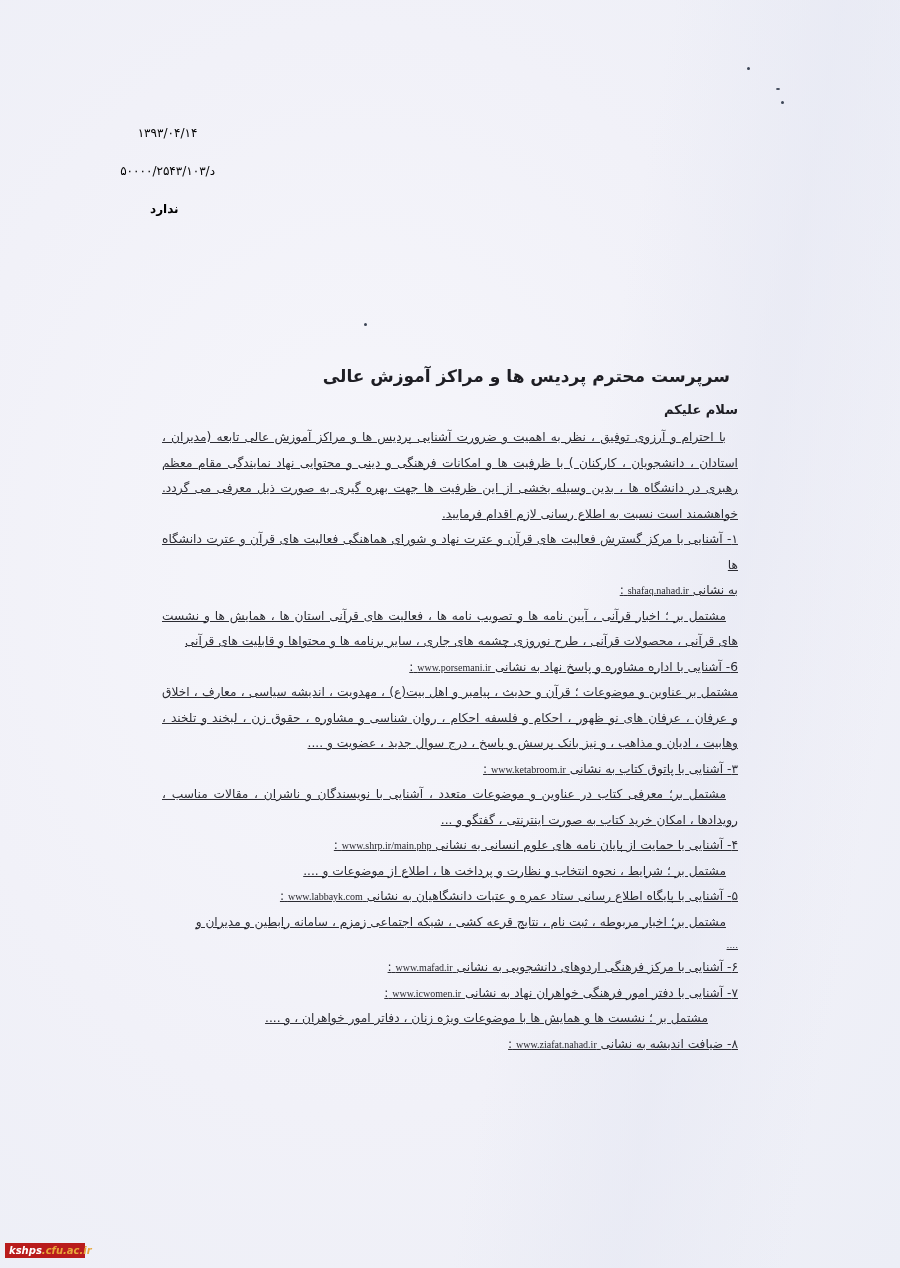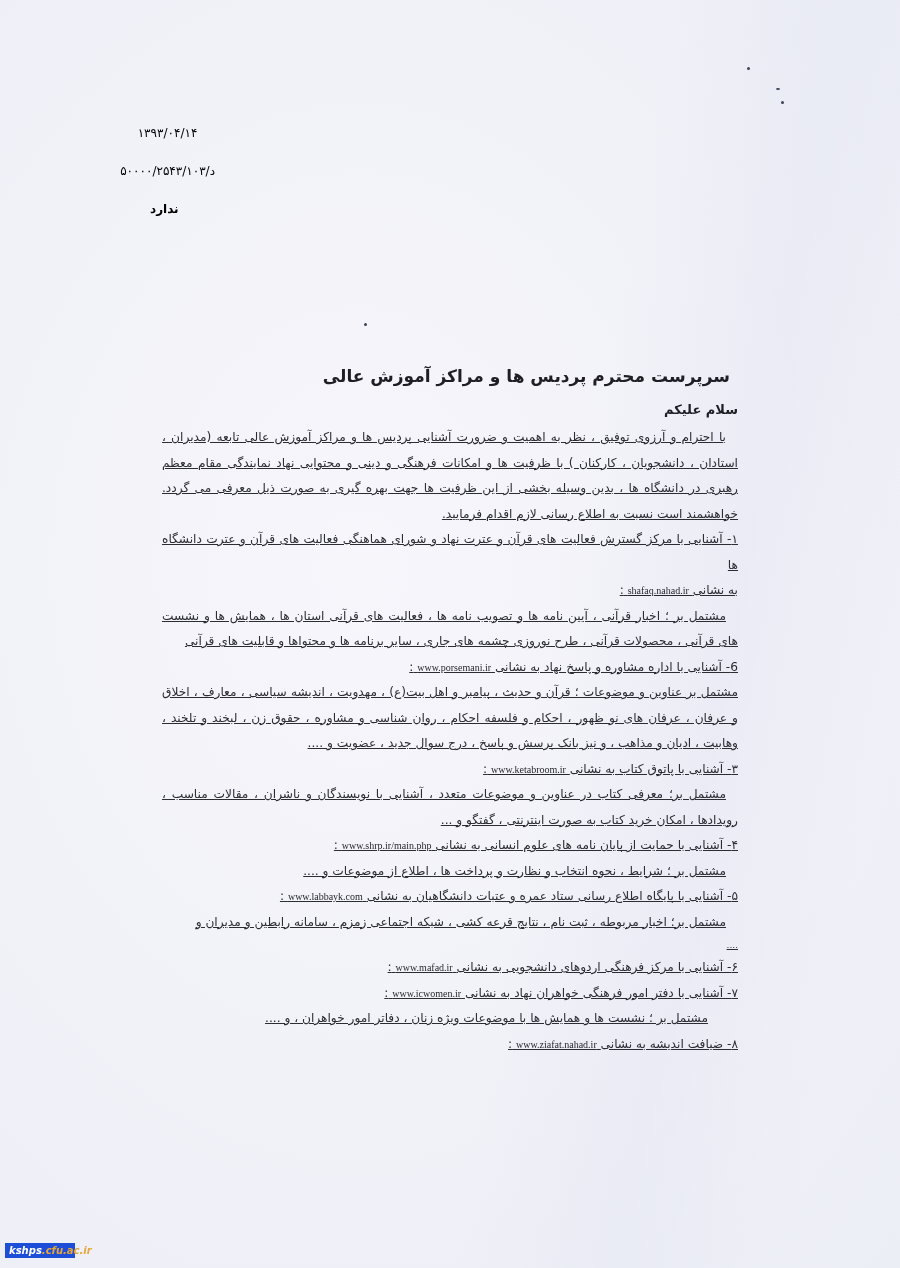--- a/index.html
+++ b/index.html
@@ -51,22 +51,22 @@
     .item { margin: 0; }
     .item-head { margin: 0; }
     .item-desc { margin: 0; text-indent: 12px; }
     .url {
       font-family: "Liberation Serif", serif; font-size: 10px; direction: ltr;
       unicode-bidi: embed; color: #26262c;
     }
     .url.ul { text-decoration: underline; }
     .dots { display: block; text-align: right; font-size: 9px; line-height: 20px; }
     .footer-badge {
-      position: absolute; left: 5px; top: 1243px; width: 70px; height: 15px;
-      background: #1d4ed8; color: #ffffff; font-style: italic; font-weight: bold;
+      position: absolute; left: 5px; top: 1243px; width: 80px; height: 15px;
+      background: #b91c1c; color: #ffffff; font-style: italic; font-weight: bold;
       font-family: "DejaVu Sans", sans-serif; font-size: 10px; line-height: 15px;
       padding-left: 4px; box-sizing: border-box; white-space: nowrap;
     }
     .footer-badge .accent { color: #e8a63a; }
   </style>
 </head>
 <body>
 
 <div class="page"></div>
 <div class="fold"></div>

